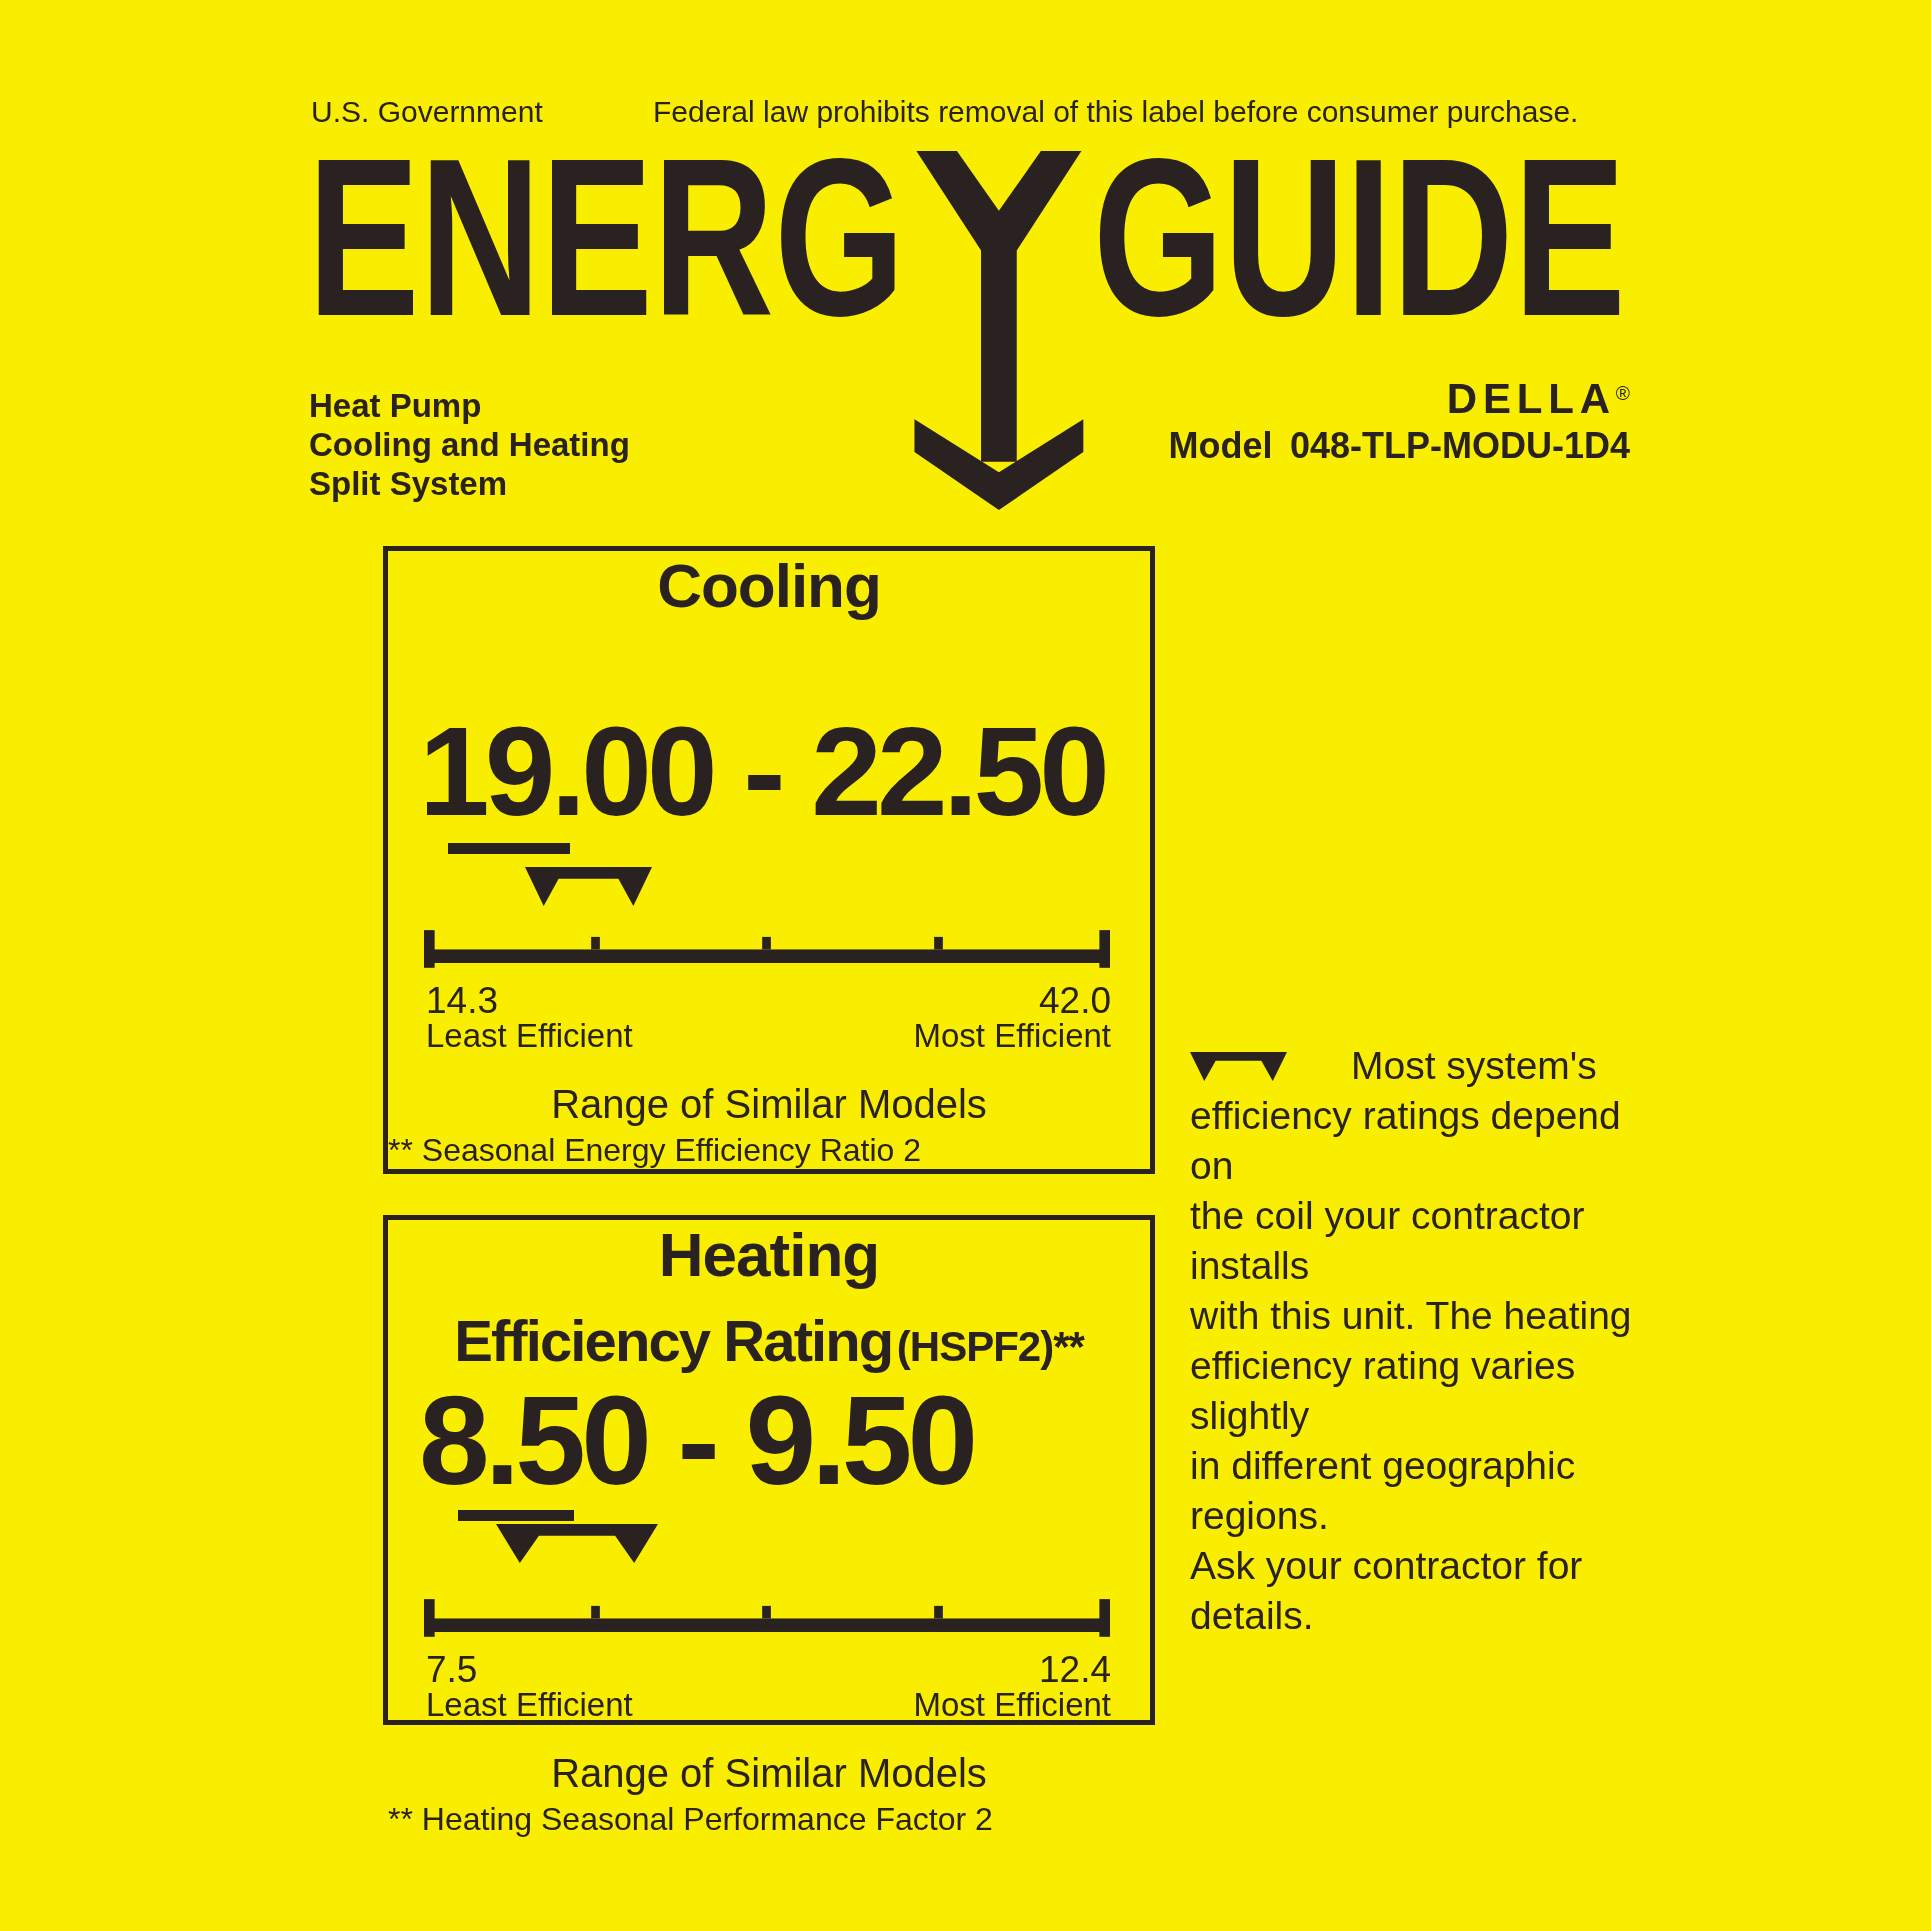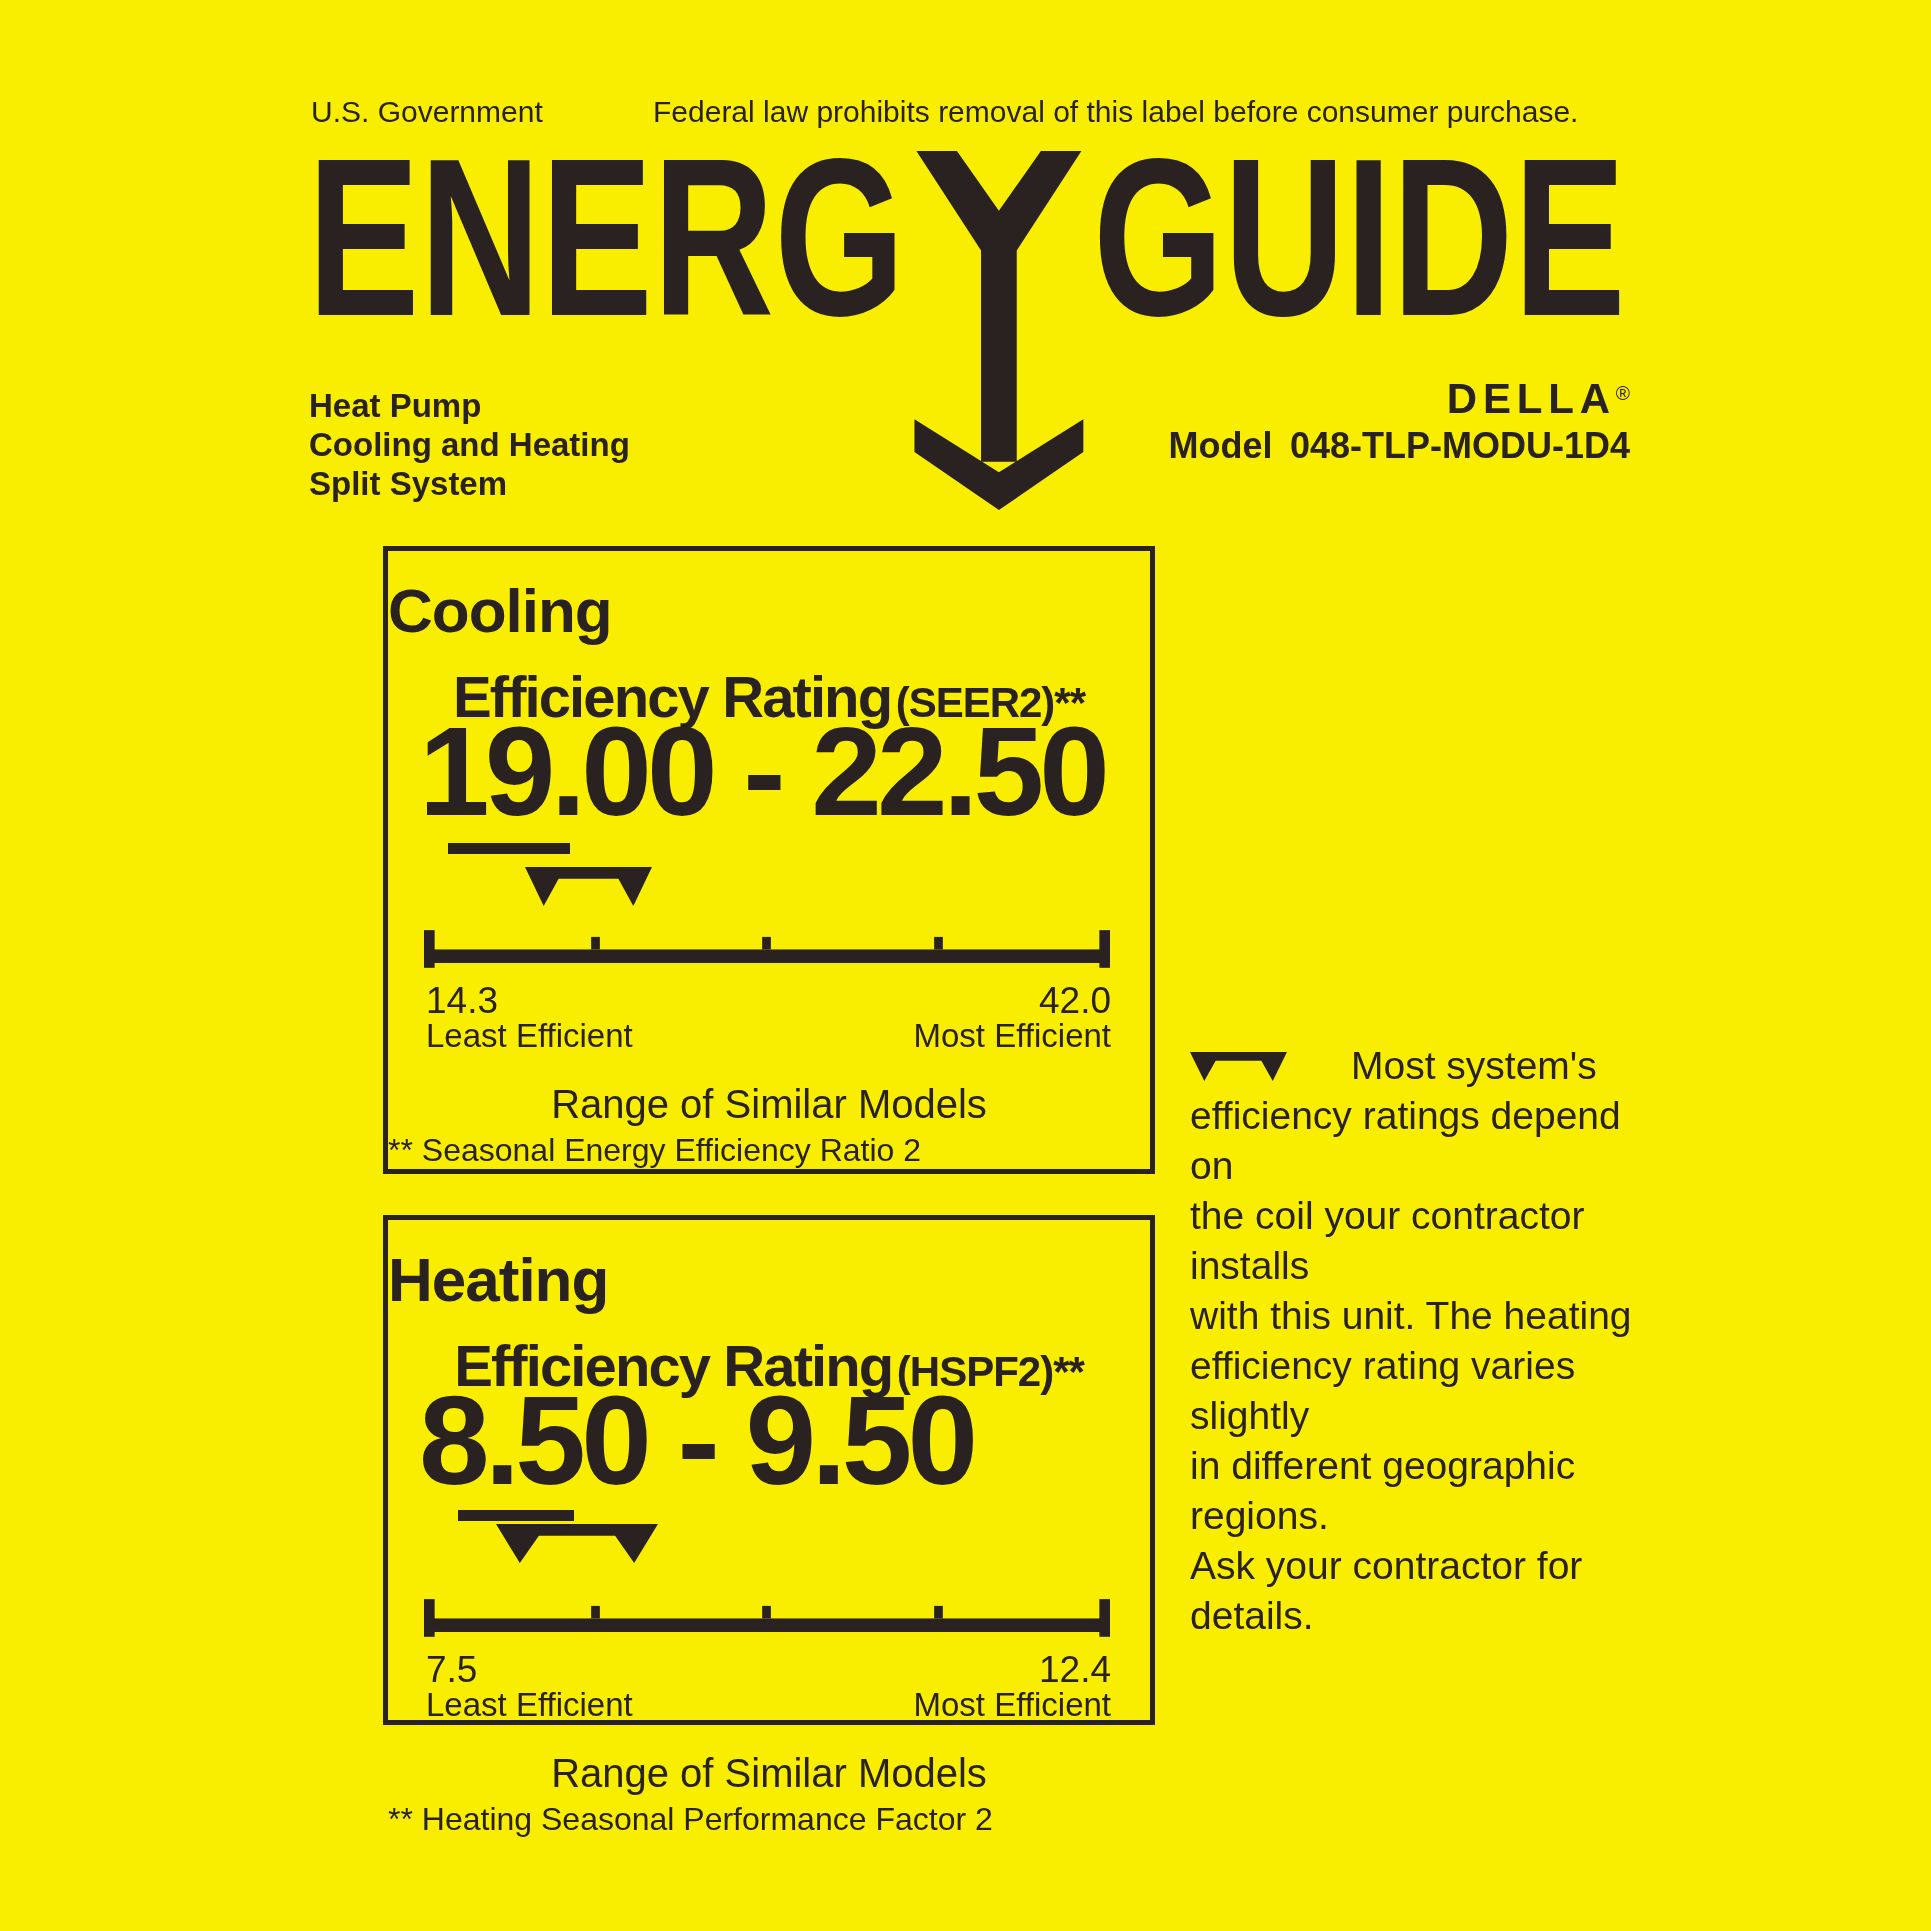--- a/index.html
+++ b/index.html
@@ -29,21 +29,21 @@
   .brand{position:absolute;right:301px;top:379px;text-align:right;}
   .brand-name{font-size:42px;font-weight:bold;letter-spacing:5.8px;line-height:39px;}
   .brand-reg{font-size:19.3px;vertical-align:13.5px;letter-spacing:0;}
   .model-line{margin-top:6.8px;font-size:36px;font-weight:bold;white-space:nowrap;}
   .model-line .gap{display:inline-block;width:17.4px;}
 
   
   .rate-box{position:absolute;left:383px;width:772px;border:5.8px solid var(--ink);background:var(--bg);}
   .box-cooling{top:546px;height:628px;}
   .box-heating{top:1215px;height:510px;}
-  .bx-title{margin-top:25px;font-size:62px;font-weight:bold;letter-spacing:-1px;line-height:70px;}
+  .bx-title{text-align:center;font-size:62px;font-weight:bold;letter-spacing:-1px;line-height:70px;}
   .bx-sub{margin-top:17.4px;text-align:center;font-weight:bold;white-space:nowrap;}
   .bx-sub .big{font-size:58px;letter-spacing:-1.9px;}
   .bx-sub .small{font-size:42px;letter-spacing:-1px;}
   .bx-nums{position:absolute;left:31px;top:143px;font-size:127px;font-weight:bold;letter-spacing:-4.8px;white-space:nowrap;line-height:154px;}
   .underline{position:absolute;height:10.6px;background:var(--ink);}
   .box-cooling .underline{left:60px;top:292px;width:122px;}
   .box-heating .underline{left:70px;top:290px;width:116px;}
   .range-marker{position:absolute;height:39px;}
   .box-cooling .range-marker{left:137px;top:316px;width:127px;}
   .box-heating .range-marker{left:108px;top:304px;width:162px;}
@@ -91,24 +91,20 @@
     <div>Split System</div>
   </div>
 
   <div class="brand">
     <div><span class="brand-name">DELLA</span><span class="brand-reg">®</span></div>
     <div class="model-line"><span>Model</span><span class="gap"></span><span>048-TLP-MODU-1D4</span></div>
   </div>
 
   <div class="rate-box box-cooling">
     <div class="bx-title">Cooling</div>
-    <div class="bx-sub">
-      <span class="big">Efficiency Rating</span>
-      <span class="small">(SEER2)**</span>
-    </div>
     <div class="bx-nums">19.00 - 22.50</div>
     <div class="underline"></div>
     <svg class="range-marker" viewBox="0 0 170 40" preserveAspectRatio="none">
       <polygon class="ink" points="0,0 170,0 145,40 125,12 45,12 25,40"></polygon>
     </svg>
     <svg class="scale" viewBox="0 0 710 41">
       <rect class="ink" x="0" y="22" width="710" height="14"></rect>
       <rect class="ink" x="0" y="2" width="11" height="39"></rect>
       <rect class="ink" x="699" y="2" width="11" height="39"></rect>
       <rect class="ink" x="173" y="9" width="9" height="13"></rect>

